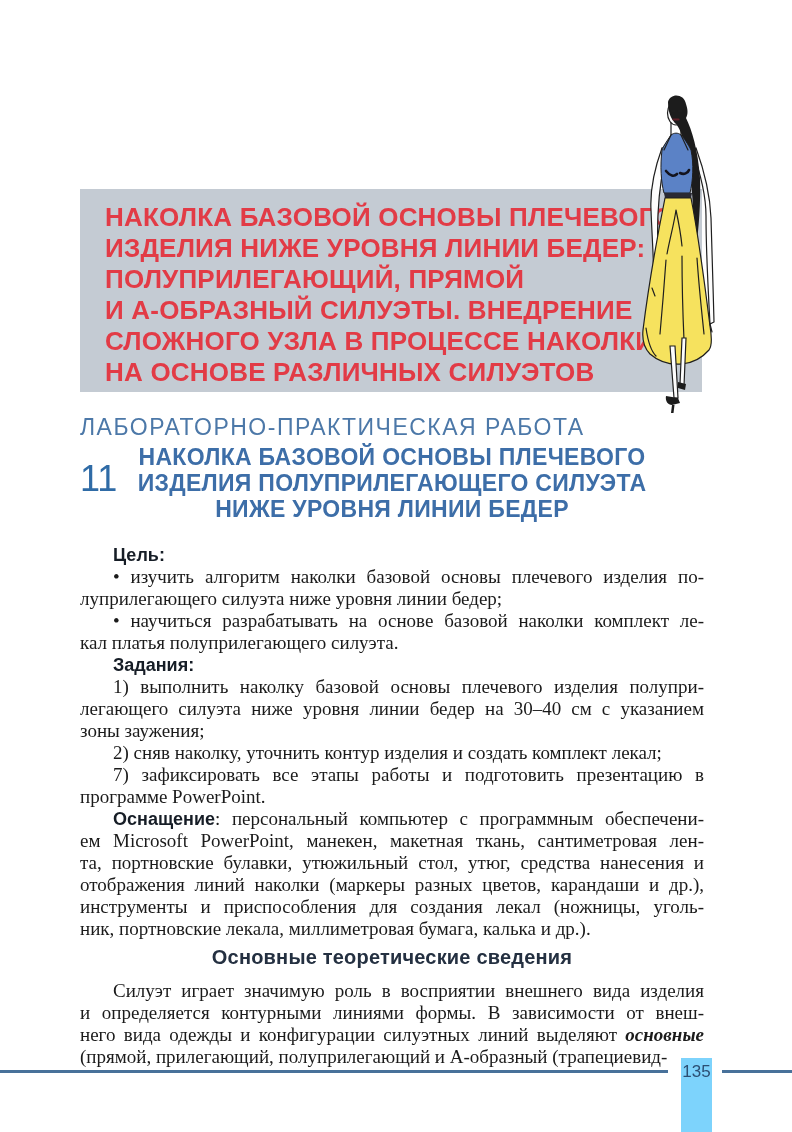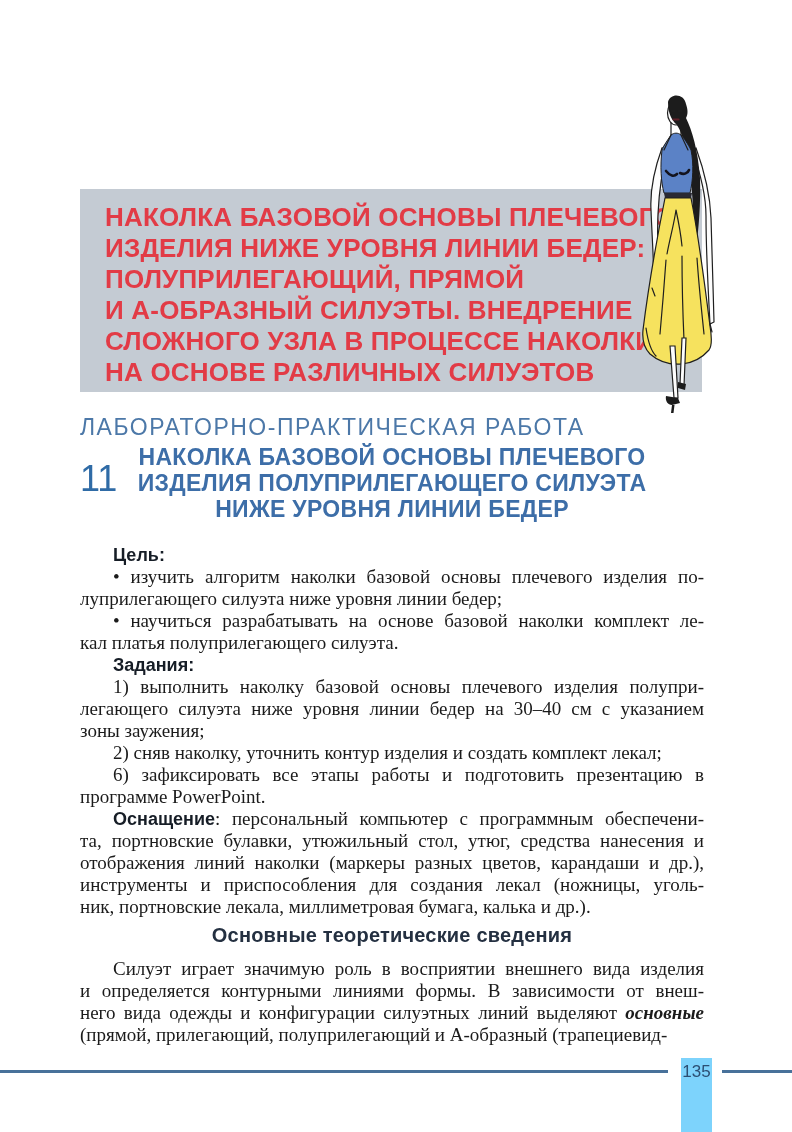--- a/index.html
+++ b/index.html
@@ -123,25 +123,26 @@
       </div>
       <div class="para text">
         <div class="pline first"><span class="run">1) выполнить наколку базовой основы плечевого изделия полупри-</span></div>
         <div class="pline"><span class="run">легающего силуэта ниже уровня линии бедер на 30–40 см с указанием</span></div>
         <div class="pline last"><span class="run">зоны заужения;</span></div>
       </div>
       <div class="para text">
         <div class="pline first last"><span class="run">2) сняв наколку, уточнить контур изделия и создать комплект лекал;</span></div>
       </div>
       <div class="para text">
-        <div class="pline first"><span class="run">6) зафиксировать все этапы работы и подготовить презентацию в</span></div>
+        <div class="pline first"><span class="run">7) зафиксировать все этапы работы и подготовить презентацию в</span></div>
         <div class="pline last"><span class="run">программе PowerPoint.</span></div>
       </div>
       <div class="para text">
         <div class="pline first"><span class="run label">Оснащение</span><span class="run">: персональный компьютер с программным обеспечени-</span></div>
+        <div class="pline"><span class="run">ем Microsoft PowerPoint, манекен, макетная ткань, сантиметровая лен-</span></div>
         <div class="pline"><span class="run">та, портновские булавки, утюжильный стол, утюг, средства нанесения и</span></div>
         <div class="pline"><span class="run">отображения линий наколки (маркеры разных цветов, карандаши и др.),</span></div>
         <div class="pline"><span class="run">инструменты и приспособления для создания лекал (ножницы, уголь-</span></div>
         <div class="pline last"><span class="run">ник, портновские лекала, миллиметровая бумага, калька и др.).</span></div>
       </div>
       <div class="para heading">
         <div class="pline first last"><span class="run">Основные теоретические сведения</span></div>
       </div>
       <div class="para text">
         <div class="pline first"><span class="run">Силуэт играет значимую роль в восприятии внешнего вида изделия</span></div>

